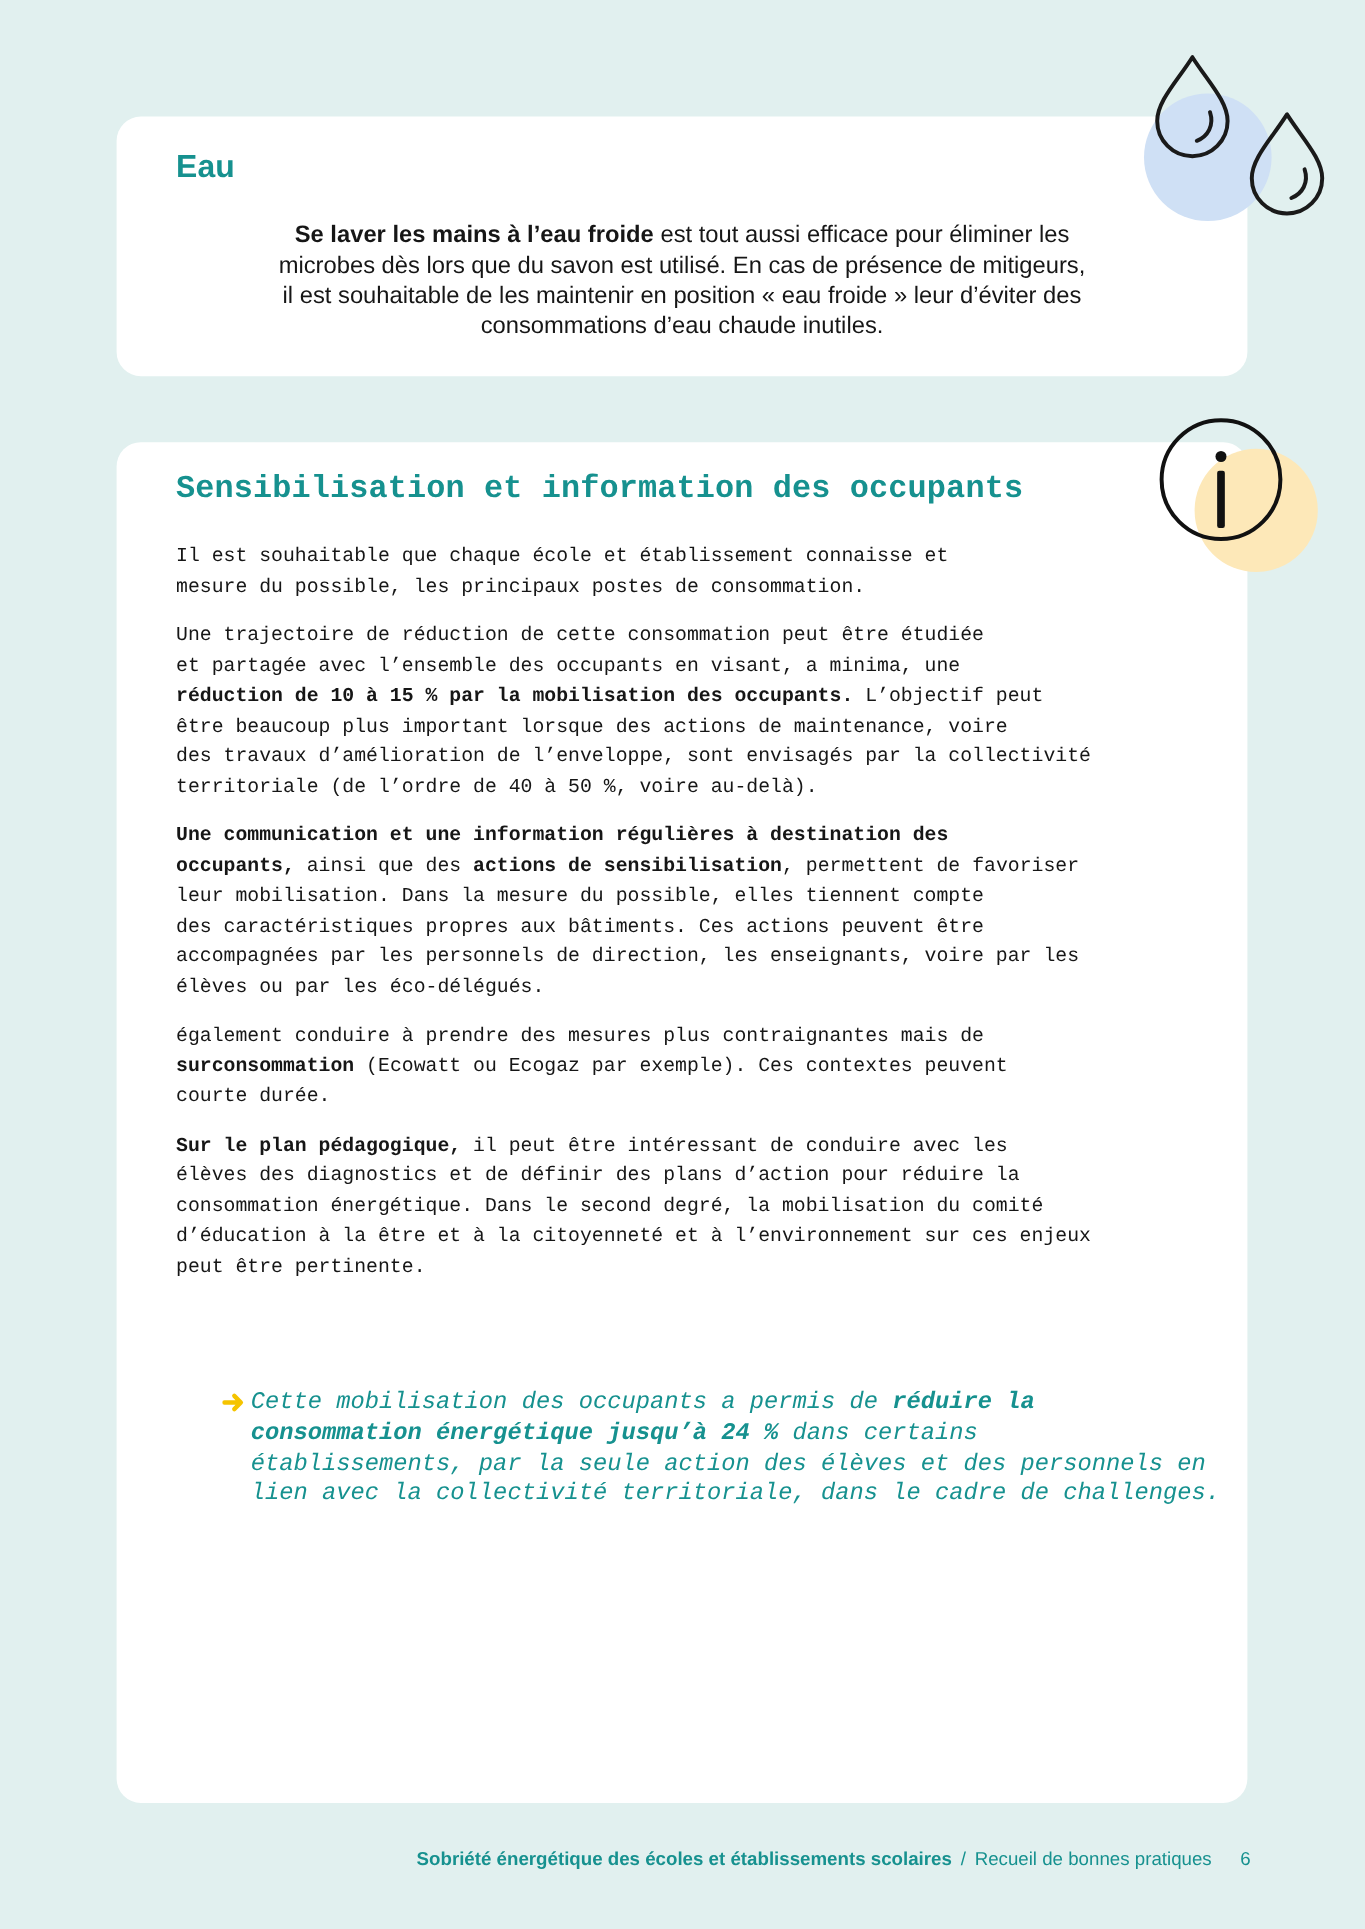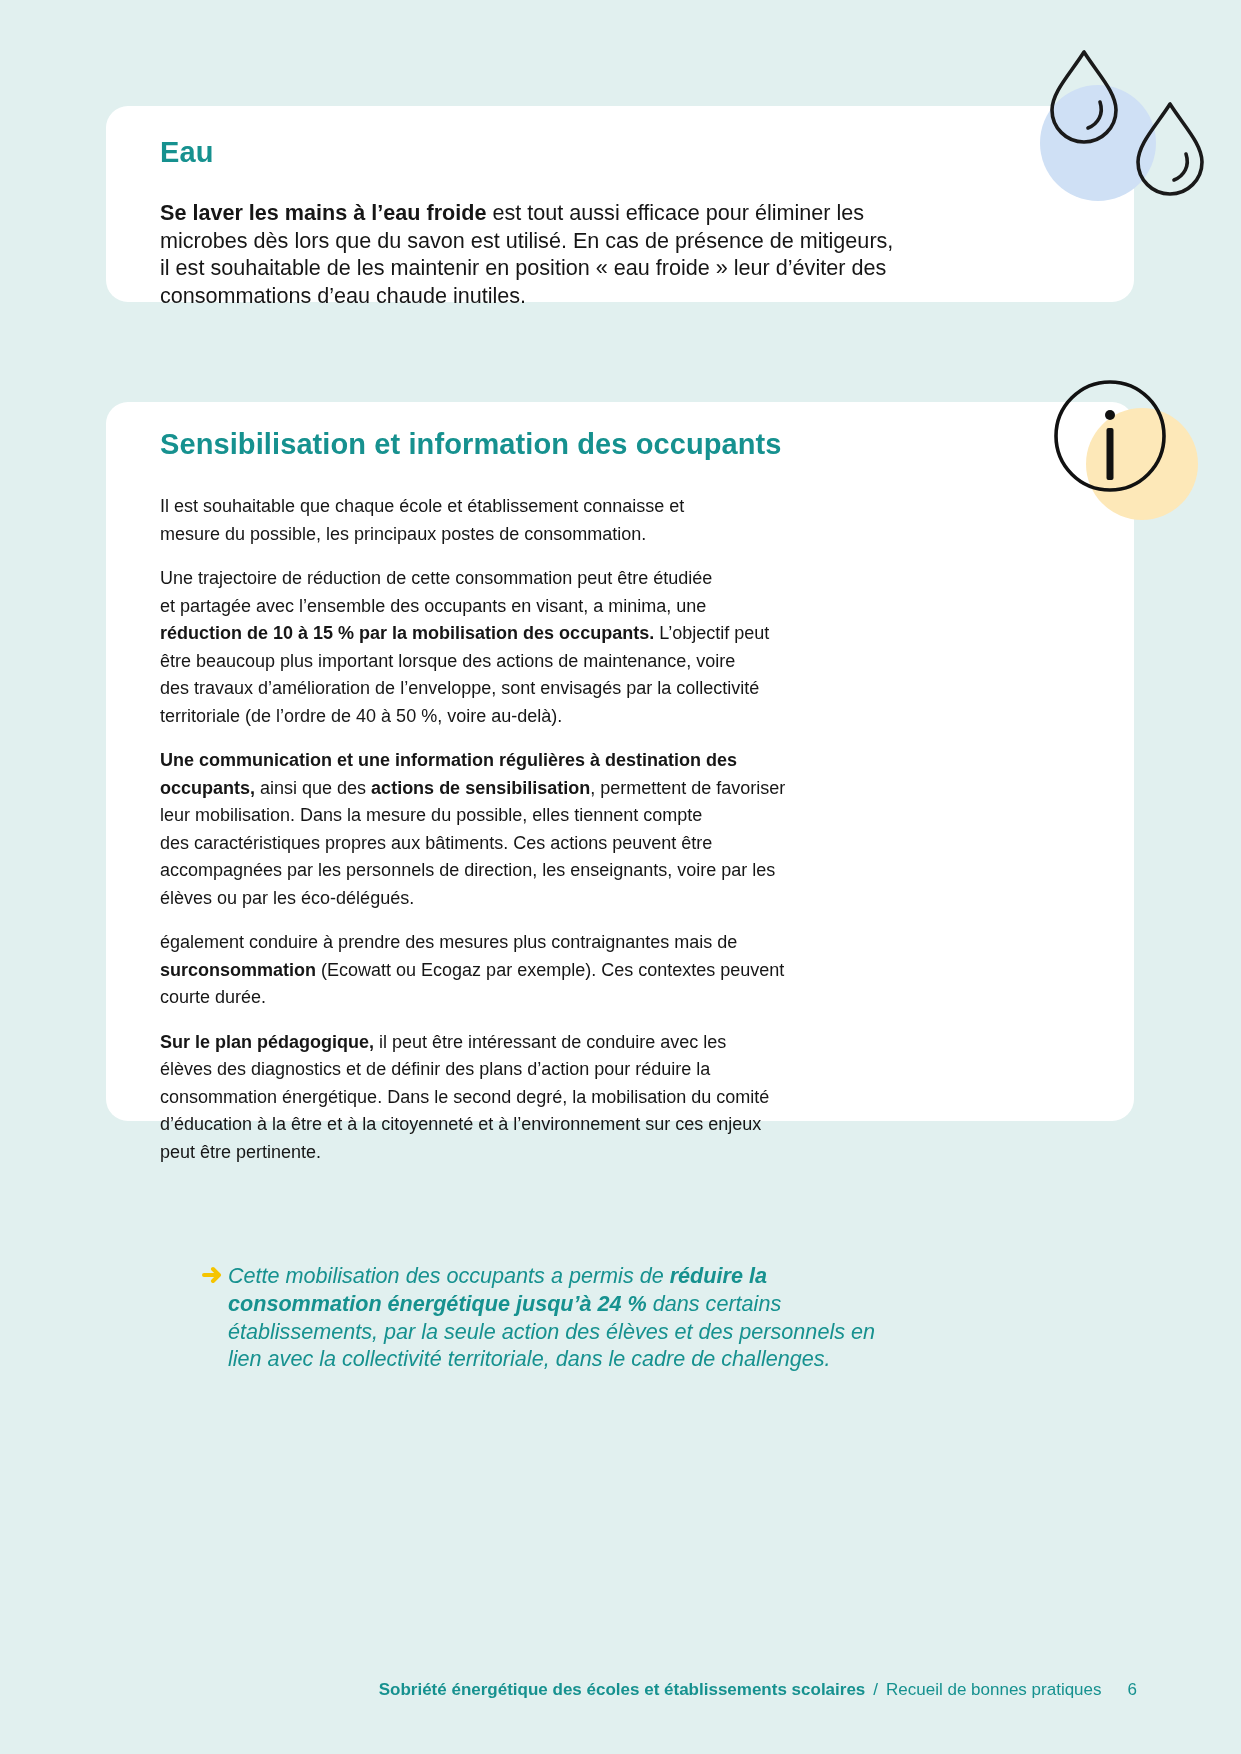--- a/index.html
+++ b/index.html
@@ -13,39 +13,40 @@
       color: #161616;
     }
     .card {
       position: absolute;
       left: 106px;
       width: 1028px;
       background: #ffffff;
       border-radius: 22px;
       box-sizing: border-box;
     }
-    #card-water { top: 106px; height: 196px; }
-    #card-info { top: 402px; height: 719px; }
+    #card-water { top: 106px; height: 236px; }
+    #card-info { top: 402px; height: 1237px; font-family: Liberation Mono, monospace; }
     .card-title {
       position: absolute;
       left: 54px;
       margin: 0;
       color: #16918f;
       font-weight: bold;
       font-size: 29px;
       letter-spacing: 0.1px;
     }
     #card-water .card-title { top: 30px; }
     #card-info .card-title { top: 26px; }
     .body-text {
       position: absolute;
       left: 54px;
       font-size: 21.6px;
       line-height: 27.5px;
       color: #161616;
+      text-align: center;
     }
     #card-water .body-text { top: 93px; width: 920px; }
     #card-info .body-group { position: absolute; left: 54px; top: 91px; width: 900px; }
     .para { margin: 0 0 17px 0; font-size: 18px; line-height: 27.5px; }
     .para b { font-weight: bold; }
     .line { display: block; white-space: nowrap; }
     .callout {
       position: absolute;
       left: 122px;
       top: 860px;

